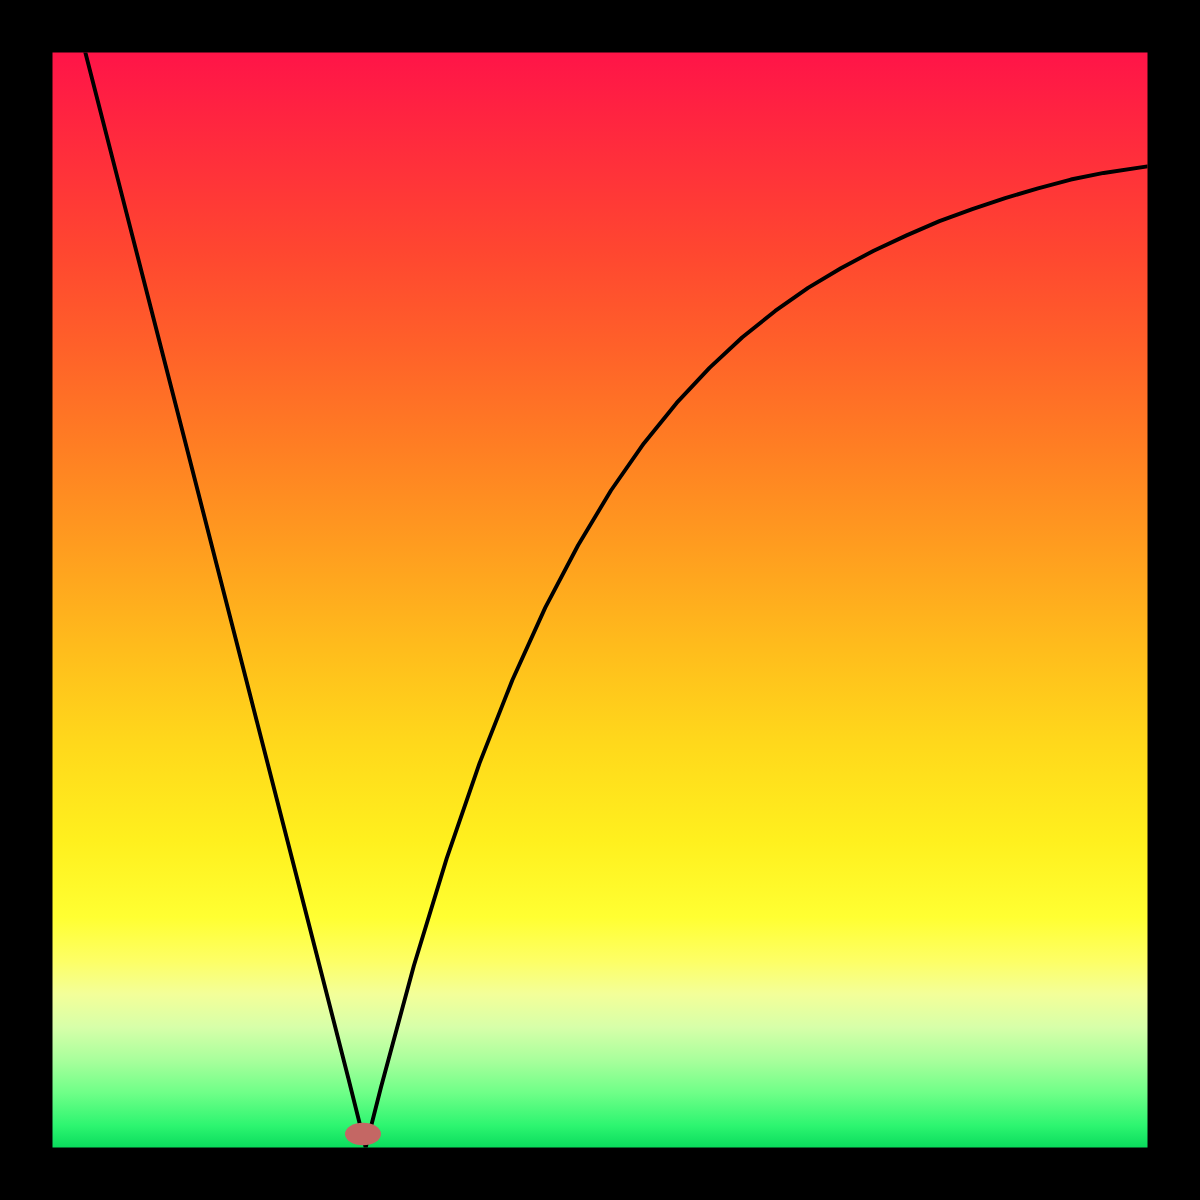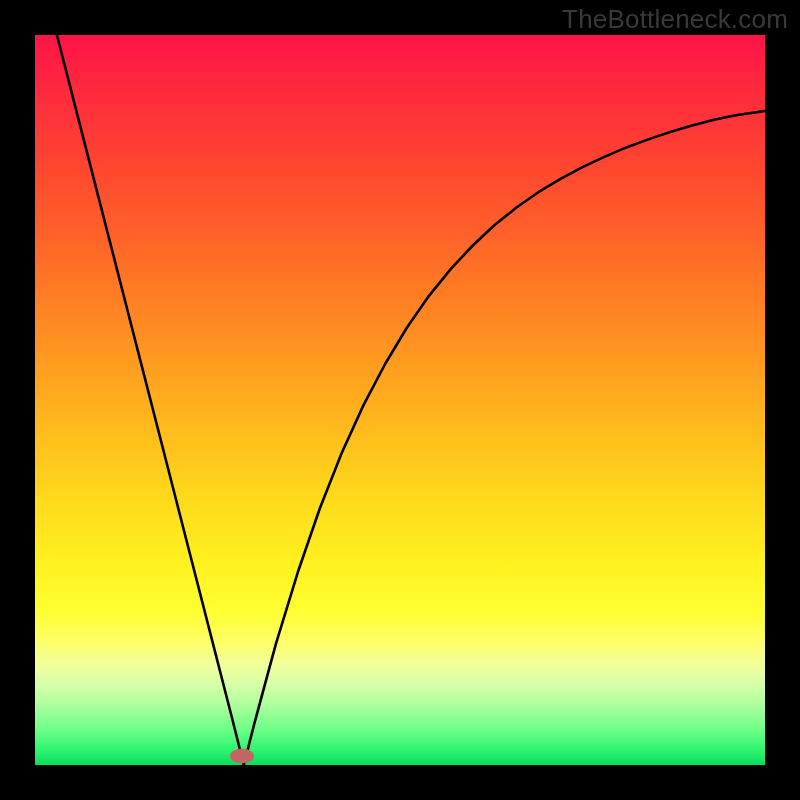--- a/index.html
+++ b/index.html
@@ -70,14 +70,13 @@
 </head>
 <body>
 
 <div class="frame">
   <div class="plot-area">
     <svg class="curve" viewBox="0 0 730 730" preserveAspectRatio="none">
       <path d="M21.90 0.00 L43.80 85.41 L65.70 170.82 L87.60 256.23 L109.50 341.64 L131.40 427.05 L153.30 512.46 L175.20 597.87 L197.10 683.28 L208.78 730.00 L219.00 689.85 L240.90 608.82 L262.80 537.28 L284.70 473.77 L306.60 418.29 L328.50 370.11 L350.40 328.50 L372.30 292.00 L394.20 260.61 L416.10 233.60 L438.00 210.24 L459.90 189.80 L481.80 172.28 L503.70 156.95 L525.60 143.81 L547.50 132.13 L569.40 121.91 L591.30 112.42 L613.20 104.39 L635.10 97.09 L657.00 90.52 L678.90 84.68 L700.80 80.30 L730.00 75.92" fill="none" stroke="#000" stroke-width="2.6" stroke-linejoin="round" stroke-linecap="round"></path>
     </svg>
     <div class="marker" style="left: 207.32px; top: 721.24px;"></div>
   </div>
-  <div class="watermark">TheBottleneck.com</div>
 </div>
 
 </body></html>

